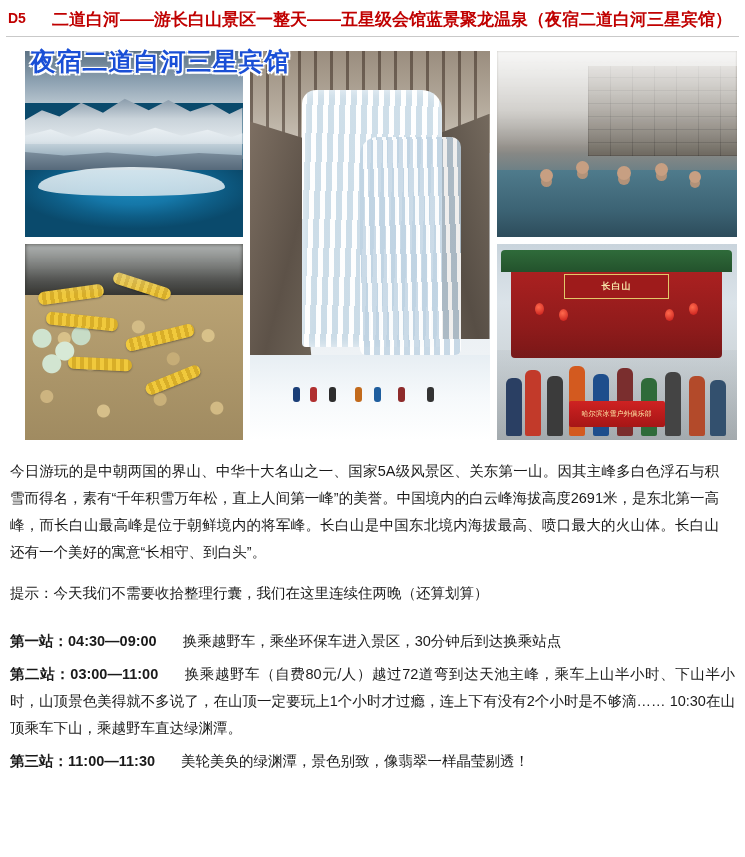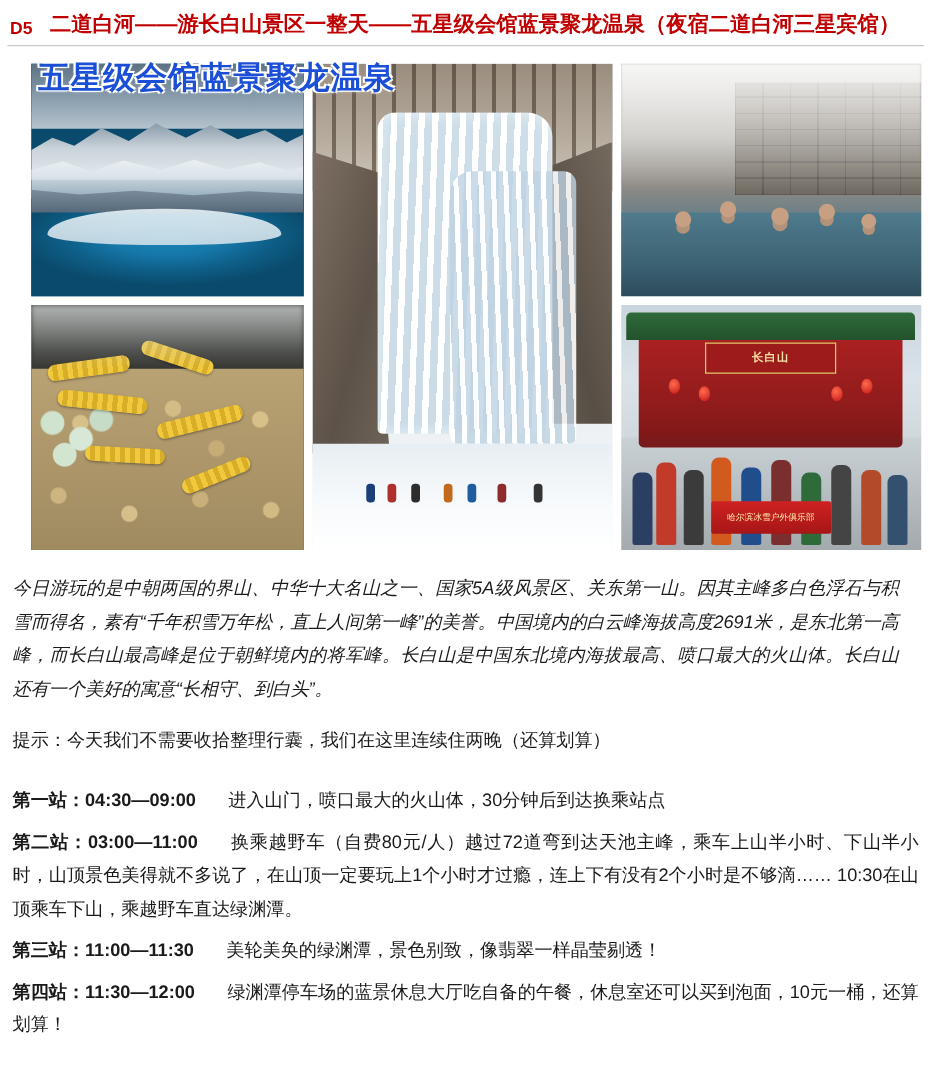--- a/index.html
+++ b/index.html
@@ -14,22 +14,22 @@
     color: #000000;
   }
   .page {
     width: 745px;
     box-sizing: border-box;
     padding: 8px 6px 10px 6px;
   }
   
   .title-row {
     display: flex;
-    align-items: flex-end;
-    gap: 14px;
+    align-items: flex-start;
+    gap: 26px;
     padding: 2px 0 4px 2px;
   }
   .title-tag {
     color: #c00000;
     font-weight: bold;
     font-size: 14px;
     letter-spacing: 0px;
   }
   .title-text {
     color: #c00000;
@@ -262,21 +262,20 @@
   
   .body {
     padding: 10px 4px 0 4px;
     font-size: 14.5px;
     line-height: 1.85;
     color: #1a1a1a;
   }
   .para {
     margin: 0 16px 14px 0;
     text-align: justify;
-    font-style: italic;
   }
   .tip {
     margin: 6px 0 22px 0;
   }
   .stops {
     margin-top: 2px;
   }
   .stop {
     margin: 0 0 6px 0;
     line-height: 1.85;
@@ -295,21 +294,21 @@
 
 <div class="page">
 
   <div class="title-row">
     <span class="title-tag">D5</span>
     <span class="title-text">二道白河——游长白山景区一整天——五星级会馆蓝景聚龙温泉（夜宿二道白河三星宾馆）</span>
   </div>
   <div class="title-rule"></div>
 
   <div class="collage-wrap">
-    <div class="watermark">五星级会馆蓝景聚龙温泉</div>
+    <div class="watermark">夜宿二道白河三星宾馆</div>
 
     <div class="collage">
 
       <div class="cell ph-lake">
         <div class="sky"></div>
         <div class="ridge"></div>
         <div class="snowband"></div>
         <div class="shore"></div>
         <div class="ice"></div>
       </div>
@@ -376,27 +375,24 @@
       </div>
     </div>
   </div>
 
   <div class="body">
     <p class="para">今日游玩的是中朝两国的界山、中华十大名山之一、国家5A级风景区、关东第一山。因其主峰多白色浮石与积雪而得名，素有“千年积雪万年松，直上人间第一峰”的美誉。中国境内的白云峰海拔高度2691米，是东北第一高峰，而长白山最高峰是位于朝鲜境内的将军峰。长白山是中国东北境内海拔最高、喷口最大的火山体。长白山还有一个美好的寓意“长相守、到白头”。</p>
     <p class="tip">提示：今天我们不需要收拾整理行囊，我们在这里连续住两晚（还算划算）</p>
 
     <div class="stops">
       <p class="stop">
-        <b>第一站：</b><b>04:30—09:00</b><span class="gap"></span><span>进入山门，喷口最大的火山体，30分钟后到达换乘站点</span>
+        <b>第一站：</b><b>04:30—09:00</b><span class="gap"></span><span>换乘越野车，乘坐环保车进入景区，30分钟后到达换乘站点</span>
       </p>
       <p class="stop">
         <b>第二站：</b><b>03:00—11:00</b><span class="gap"></span><span>换乘越野车（自费80元/人）越过72道弯到达天池主峰，乘车上山半小时、下山半小时，山顶景色美得就不多说了，在山顶一定要玩上1个小时才过瘾，连上下有没有2个小时是不够滴……  10:30在山顶乘车下山，乘越野车直达绿渊潭。</span>
       </p>
       <p class="stop">
         <b>第三站：</b><b>11:00—11:30</b><span class="gap"></span><span>美轮美奂的绿渊潭，景色别致，像翡翠一样晶莹剔透！</span>
       </p>
-      <p class="stop">
-        <b>第四站：</b><b>11:30—12:00</b><span class="gap"></span><span>绿渊潭停车场的蓝景休息大厅吃自备的午餐，休息室还可以买到泡面，10元一桶，还算划算！</span>
-      </p>
     </div>
   </div>
 
 </div>
 
 </body></html>

